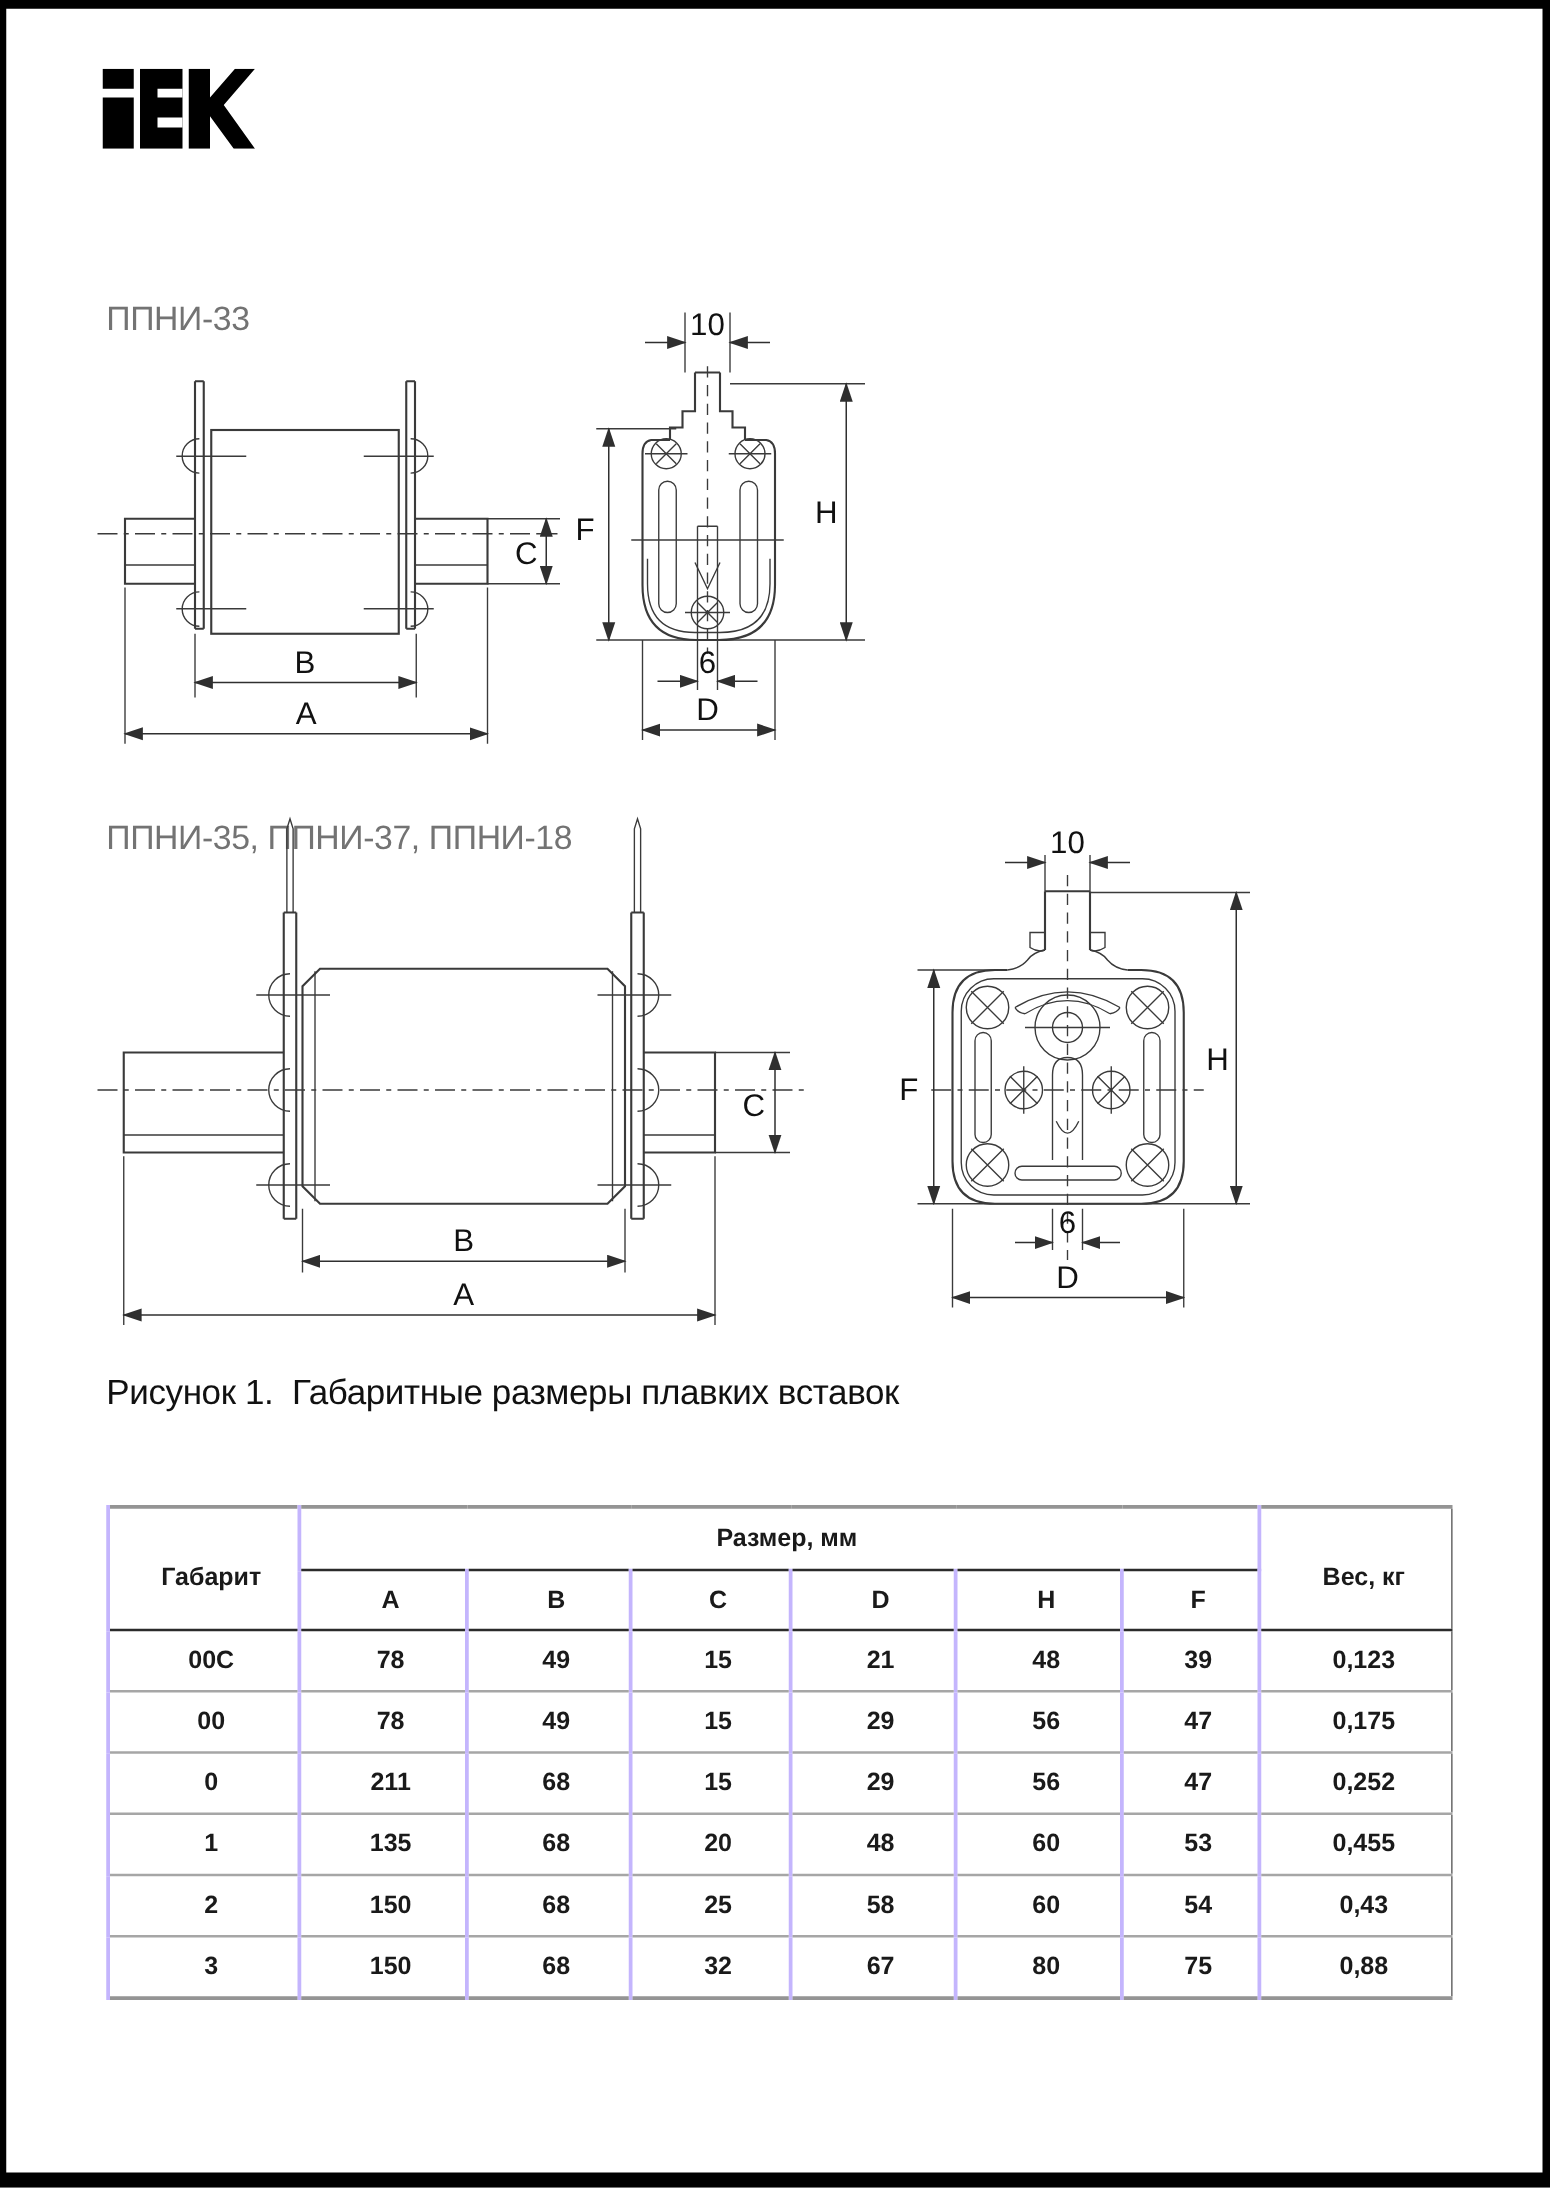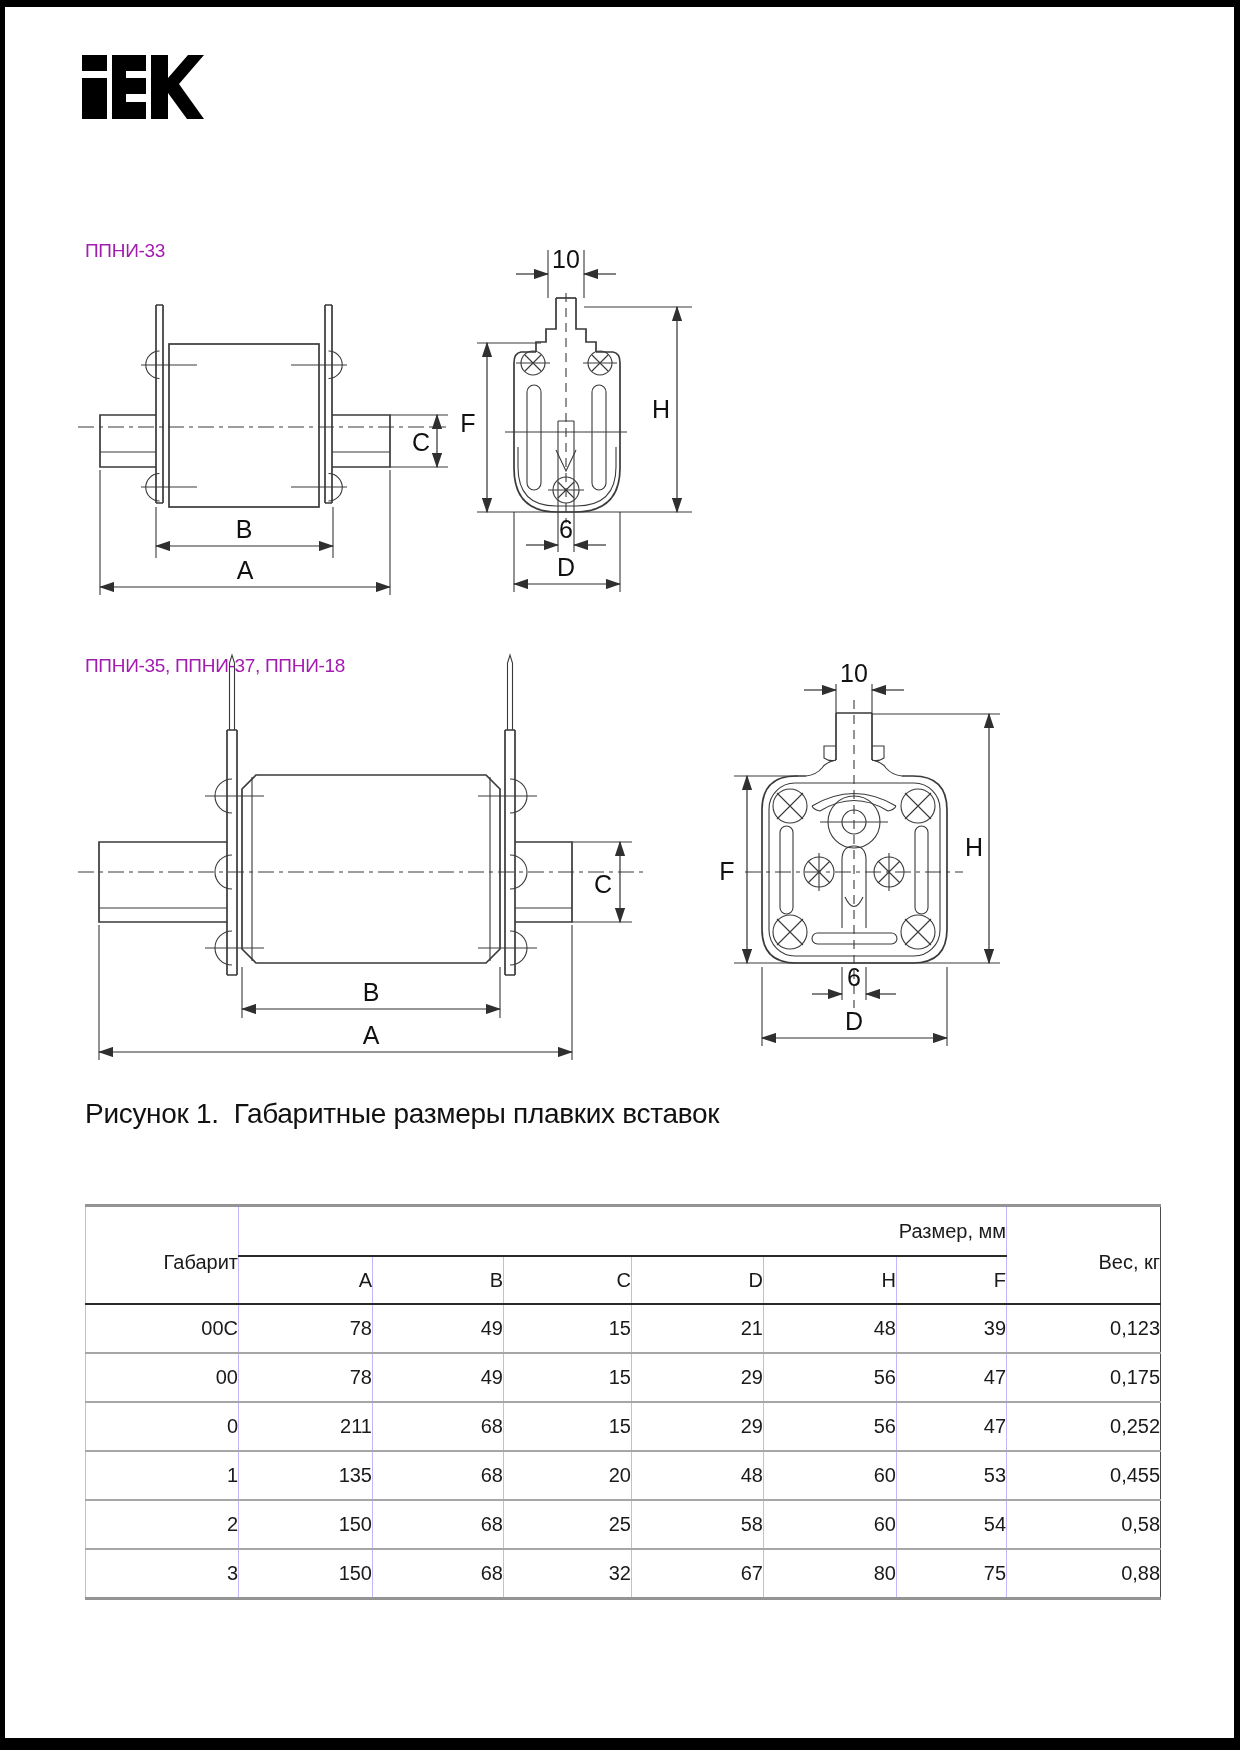--- a/index.html
+++ b/index.html
@@ -7,41 +7,41 @@
     position:relative; width:1240px; height:1750px; background:#ffffff;
     font-family:"Liberation Sans", sans-serif; color:#1a1a1a; overflow:hidden;
     margin:0 auto;
   }
   .frame {
     position:absolute; inset:0; pointer-events:none; z-index:50;
     border-top:7px solid #000; border-left:5px solid #000;
     border-right:6px solid #000; border-bottom:12px solid #000;
   }
   .abs { position:absolute; }
-  .fig-label { font-size:19px; letter-spacing:-0.3px; color:#a21caf; white-space:pre; }
+  .fig-label { font-size:27px; letter-spacing:-0.3px; color:#737373; white-space:pre; }
   .caption   { font-size:28px; letter-spacing:-0.3px; color:#111; white-space:pre; }
 
   
   .ln  { fill:none; stroke:#3a3a3a; stroke-width:1.7; }
   .tn  { fill:none; stroke:#3a3a3a; stroke-width:1.1; }
   .dim { fill:none; stroke:#2f2f2f; stroke-width:1.2; }
   .cl  { stroke-dasharray:16 5 4 5; }
   .dsh { stroke-dasharray:9 6; }
   .dl  { font-family:"Liberation Sans", sans-serif; font-size:25px; fill:#111; }
 
   
   .tbl {
     position:absolute; left:85px; top:1204px; width:1075px;
     border-collapse:collapse; table-layout:fixed;
     border-top:3px solid #949494; border-bottom:3px solid #949494;
     border-left:1px solid #4a4a4a; border-right:1px solid #4a4a4a;
     font-size:20px; color:#1a1a1a;
   }
   .tbl th, .tbl td {
-    border-left:1px solid #c4b5fd; font-weight:400; text-align:right;
+    border-left:3px solid #c4b5fd; font-weight:700; text-align:center;
     padding:0 0 0 12px; white-space:nowrap;
   }
   .tbl tr.r1 th { height:48px; vertical-align:middle; }
   .tbl th.spanv { vertical-align:top; padding-top:14px; }
   .tbl tr.r1 th.hsize { border-bottom:2px solid #2b2b2b; }
   .tbl tr.r2 th { height:46px; vertical-align:middle; border-bottom:2px solid #2b2b2b; }
   .tbl th.spanv { border-bottom:2px solid #2b2b2b; }
   .tbl tbody td { height:47px; vertical-align:middle; border-bottom:2px solid #a6a6a6;margin-top:44px; }
 </style>
 </head>
@@ -321,21 +321,21 @@
         <td>0,455</td>
       </tr>
       <tr>
         <td>2</td>
         <td>150</td>
         <td>68</td>
         <td>25</td>
         <td>58</td>
         <td>60</td>
         <td>54</td>
-        <td>0,58</td>
+        <td>0,43</td>
       </tr>
       <tr>
         <td>3</td>
         <td>150</td>
         <td>68</td>
         <td>32</td>
         <td>67</td>
         <td>80</td>
         <td>75</td>
         <td>0,88</td>

